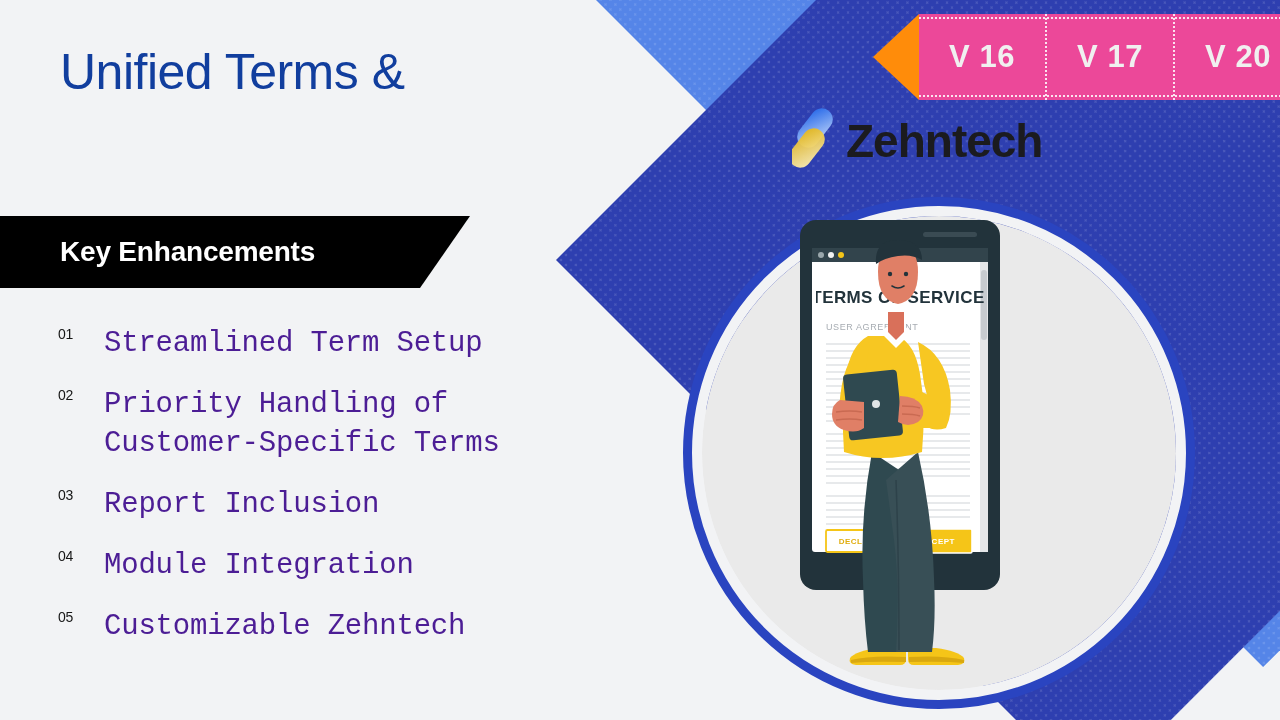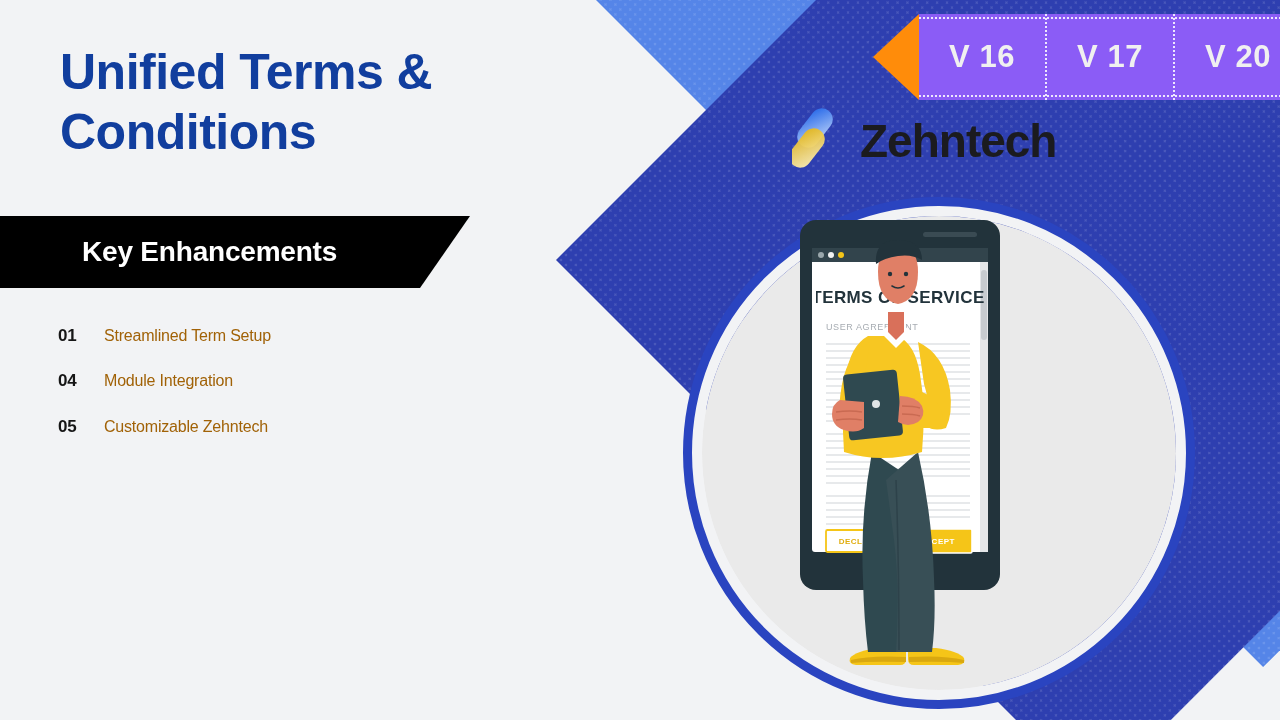--- a/index.html
+++ b/index.html
@@ -73,80 +73,80 @@
     z-index:1;
   }
 
   
   .illus{position:absolute;left:640px;top:160px;width:560px;height:560px;z-index:4;}
 
   
   .title{
     position:absolute;left:60px;top:42px;width:560px;
     color:#113e9e;
-    font-size:50px;line-height:1.20;font-weight:bold;
+    font-size:50px;line-height:1.20;font-weight:normal;
     letter-spacing:-0.5px;
     z-index:5;
   }
   .kebanner{
     position:absolute;left:0;top:216px;width:470px;height:72px;
     background:#000;
     clip-path:polygon(0 0,470px 0,420px 72px,0 72px);
     z-index:5;
-    display:flex;align-items:center;padding-left:22px;
+    display:flex;align-items:center;
   }
   .kebanner-label{
     color:#fff;font-size:28px;font-weight:bold;
     margin-left:60px;letter-spacing:-0.2px;
   }
 
   .flist{position:absolute;left:58px;top:325px;width:500px;z-index:5;}
   .frow{display:flex;align-items:flex-start;margin-bottom:23px;}
   .frow:last-child{margin-bottom:18px;}
   .fnum{
-    color:#161616;font-size:17px;font-weight:bold;
+    color:#161616;font-size:14px;font-weight:normal;
     min-width:46px;line-height:1.32;letter-spacing:-0.2px;
   }
   .flabel{
-    color:#a16207;font-size:16px;line-height:1.32;
-    font-weight:normal;max-width:420px;letter-spacing:-0.2px;
+    color:#4c1d95;font-size:29px;line-height:1.32;
+    font-weight:normal;max-width:420px;letter-spacing:-0.2px;font-family:Liberation Mono, monospace;
   }
 
   
   .vribbon{
     position:absolute;left:873px;top:14px;height:86px;
     display:flex;align-items:stretch;
     z-index:6;
   }
   .vrib-arrow{
     width:46px;height:86px;
     background:#ff8c0a;
     clip-path:polygon(100% 0,100% 100%,0 50%);
     position:relative;
   }
   .vcell{
-    background:#8b5cf6;
+    background:#ec4899;
     min-width:98px;padding:0 14px;
     display:flex;align-items:center;justify-content:center;
     color:#f0f0f0;font-size:31px;font-weight:bold;
     position:relative;
     letter-spacing:0.5px;
   }
   .vcell + .vcell{border-left:2px dotted rgba(255,255,255,.85);text-align:center;}
   .vrib-dash-top,.vrib-dash-bot{
     position:absolute;left:0;right:0;height:0;
     border-top:2px dotted rgba(255,255,255,.85);
   }
   .vrib-dash-top{top:3px;}
   .vrib-dash-bot{bottom:3px;}
 
   
   .logo{
     position:absolute;left:792px;top:106px;height:70px;
-    display:flex;align-items:center;gap:16px;z-index:6;
+    display:flex;align-items:center;gap:2px;z-index:6;
   }
   .logo-word{
     color:#1b1b1f;font-size:46px;font-weight:bold;letter-spacing:-1px;
   }
 </style>
 </head>
 <body>
 
 <div class="stage">
 
@@ -308,33 +308,40 @@
         </defs>
         <rect x="12" y="-2" width="22" height="44" rx="11" fill="url(#gBlue)" transform="rotate(38 23 20)"></rect>
         <rect x="4" y="18" width="22" height="44" rx="11" fill="url(#gGold)" transform="rotate(38 15 40)" opacity="0.95"></rect>
       </svg>
     </span>
     <span class="logo-word">Zehntech</span>
   </div>
 
   <div class="title">
     <div>Unified Terms &amp;</div>
-    <div>Conditions</div>
   </div>
 
   <div class="kebanner">
     <span class="kebanner-label">Key Enhancements</span>
   </div>
 
   <div class="flist">
     <div class="frow">
       <span class="fnum">01</span>
       <span class="flabel">Streamlined Term Setup</span>
     </div>
     <div class="frow">
+      <span class="fnum">02</span>
+      <span class="flabel">Priority Handling of Customer-Specific Terms</span>
+    </div>
+    <div class="frow">
+      <span class="fnum">03</span>
+      <span class="flabel">Report Inclusion</span>
+    </div>
+    <div class="frow">
       <span class="fnum">04</span>
       <span class="flabel">Module Integration</span>
     </div>
     <div class="frow">
       <span class="fnum">05</span>
       <span class="flabel">Customizable Zehntech</span>
     </div>
   </div>
 
 </div>

